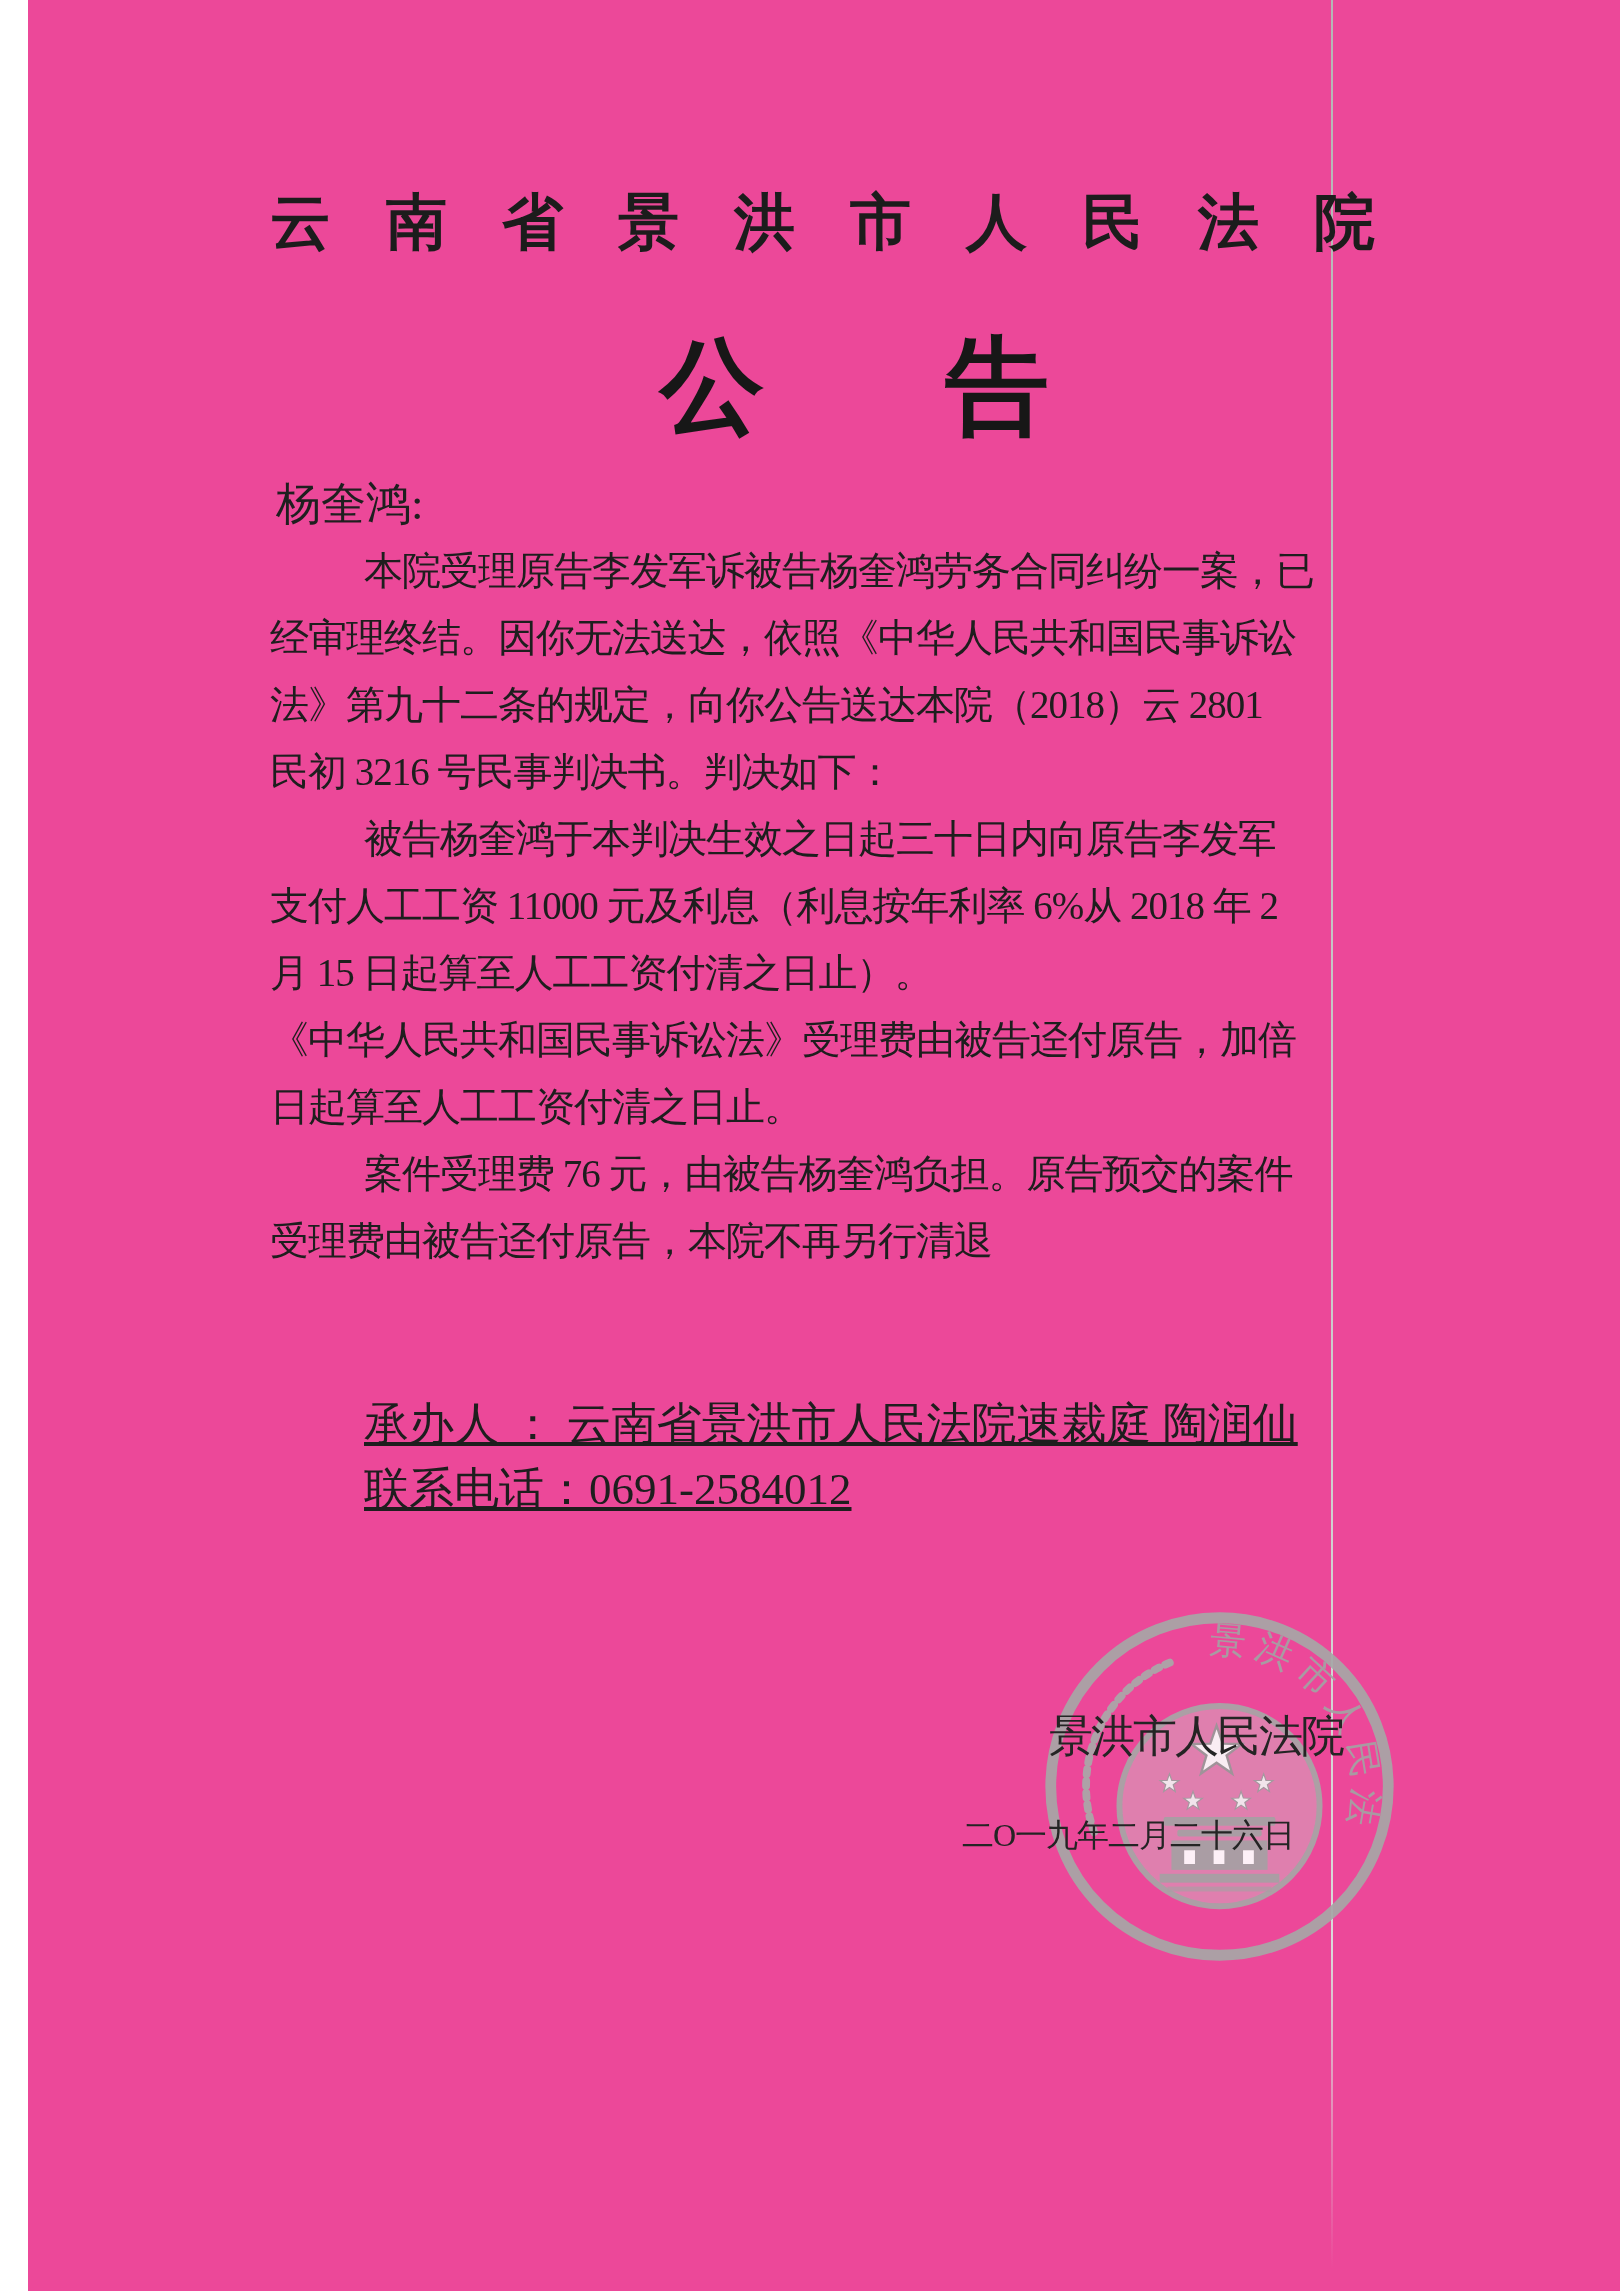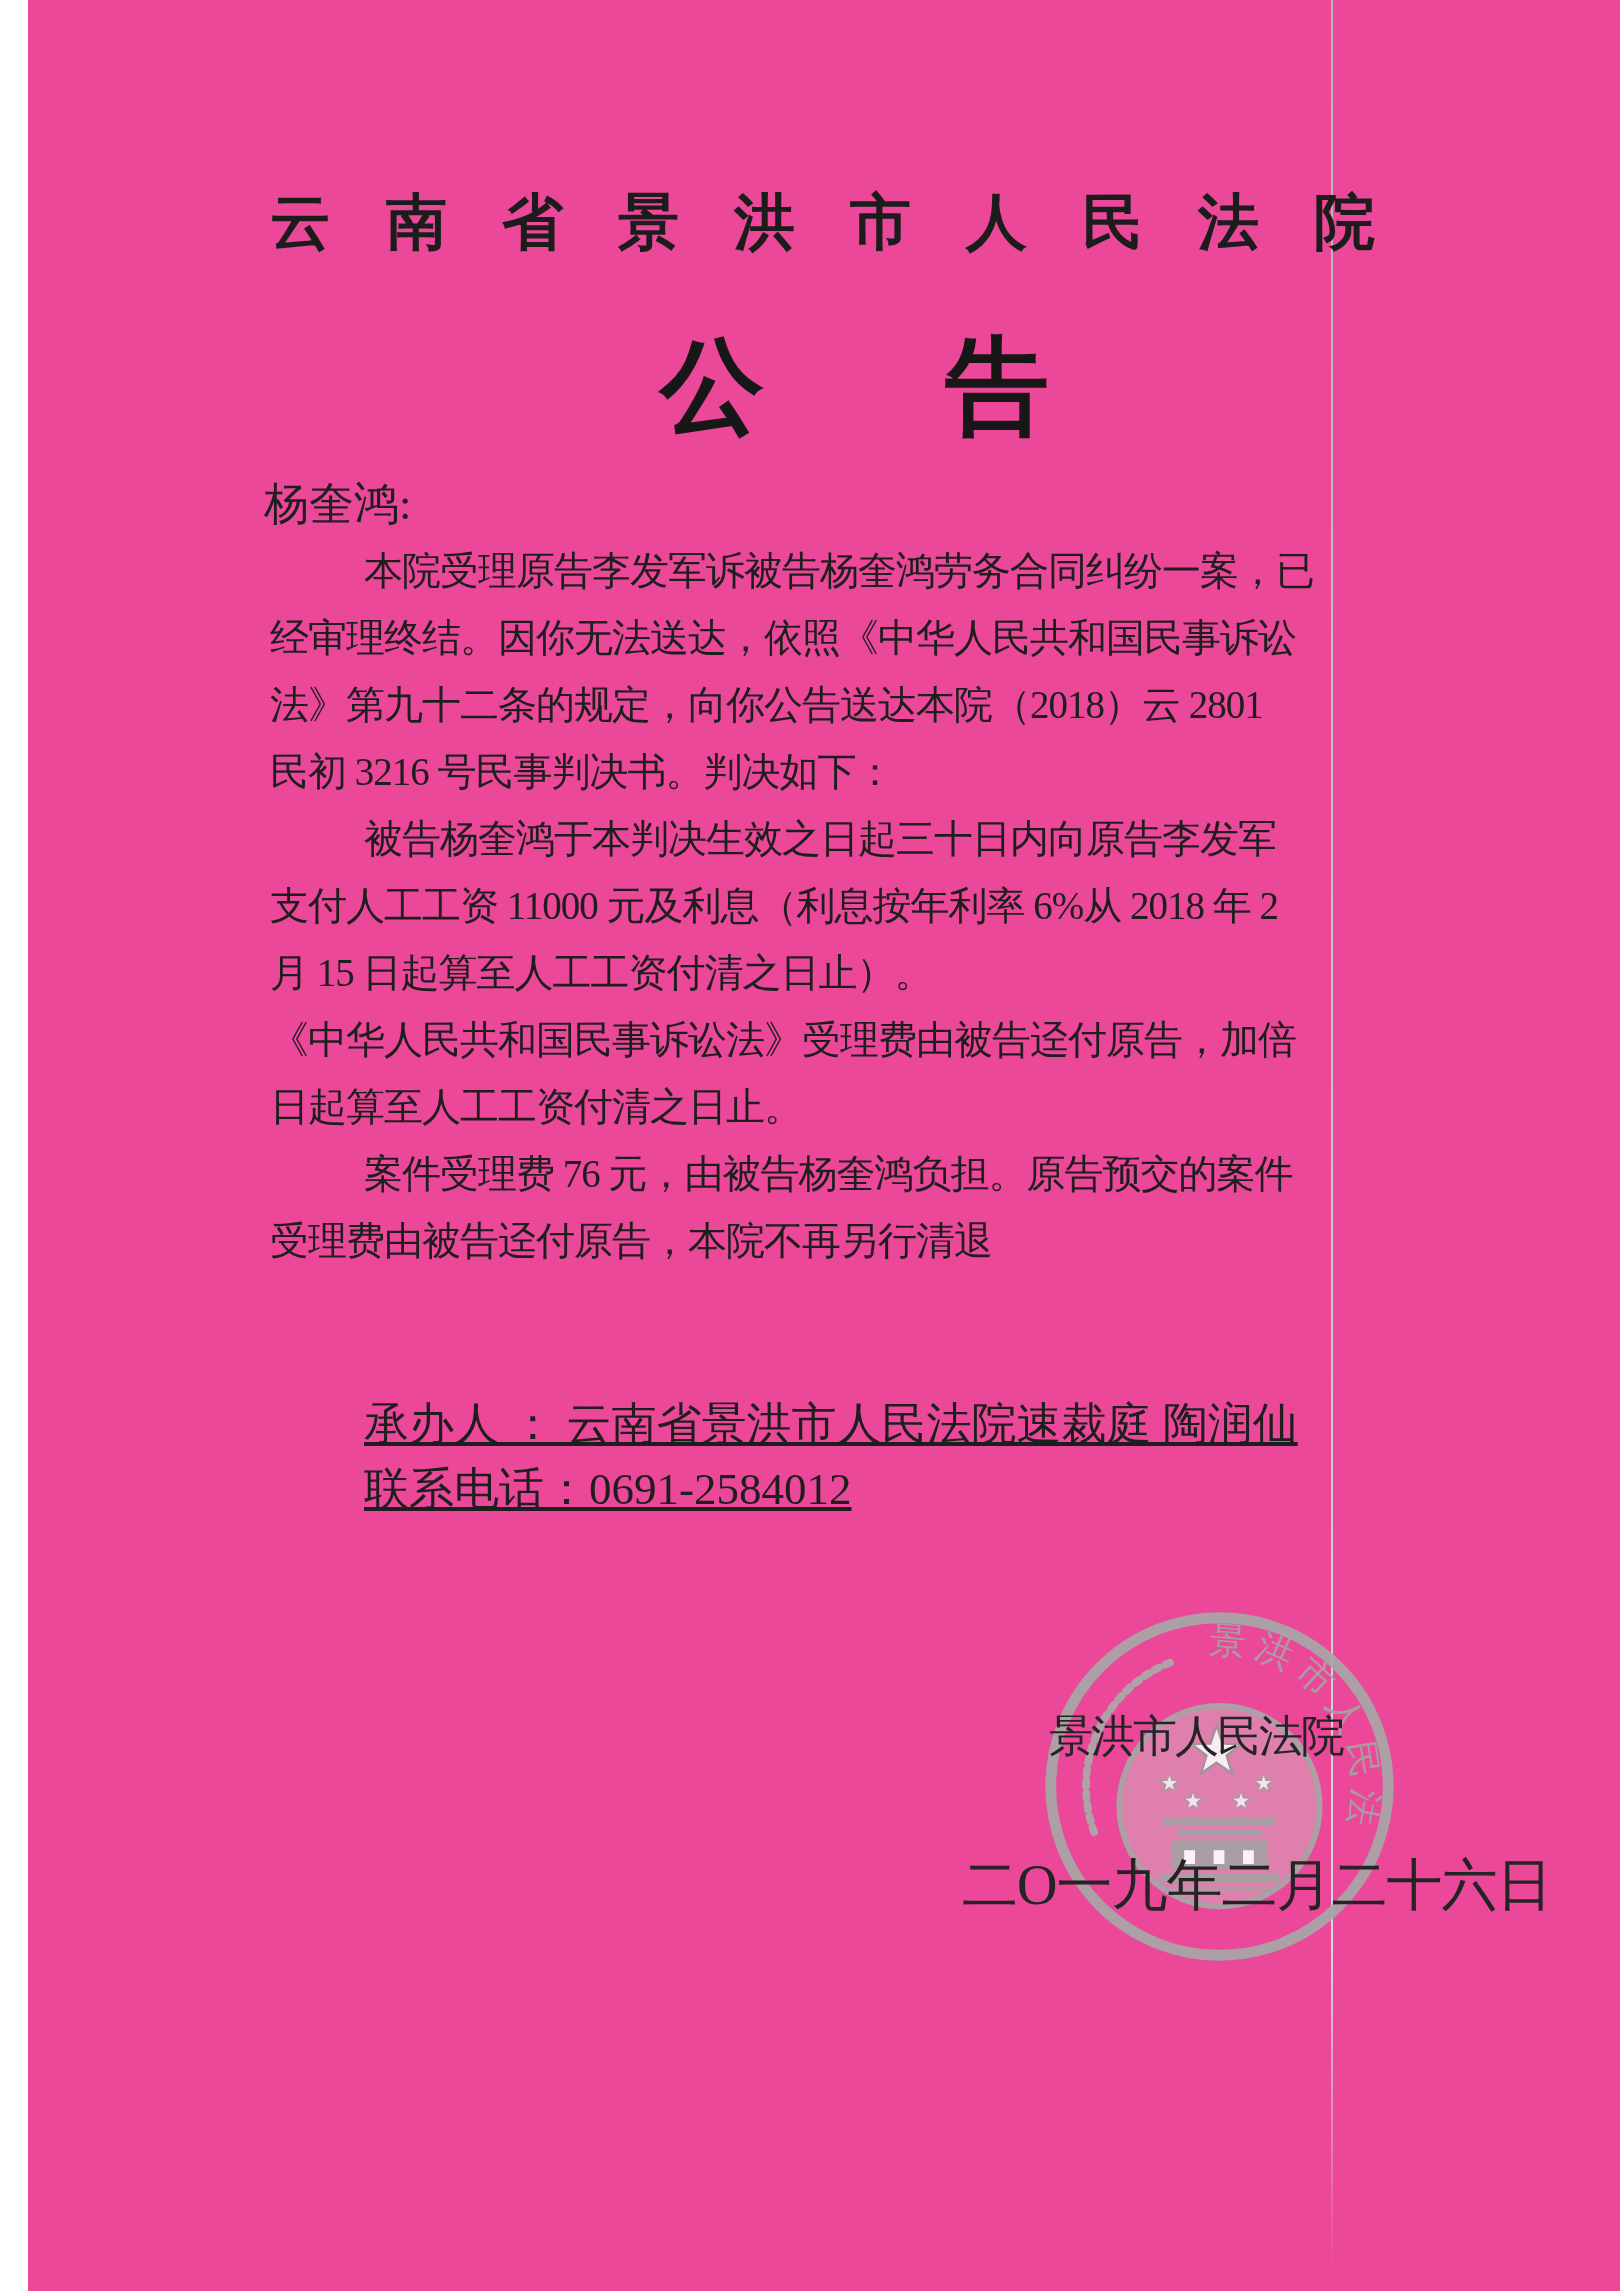--- a/index.html
+++ b/index.html
@@ -44,21 +44,21 @@
     top: 335px;
     font-weight: 700;
     font-size: 104px;
     line-height: 1;
     letter-spacing: 181px;
     white-space: nowrap;
     color: #171717;
   }
   .addressee {
     position: absolute;
-    left: 236px;
+    left: 248px;
     top: 477px;
     font-size: 45px;
     line-height: 1.2;
     color: #1f1f1f;
     white-space: nowrap;
     text-align: center;
   }
   .body-block {
     position: absolute;
     left: 242px;
@@ -101,22 +101,22 @@
     font-size: 44px;
     letter-spacing: -2px;
     line-height: 1;
     white-space: nowrap;
     color: #242424;
     z-index: 3;
   }
   .seal-date {
     position: absolute;
     left: 934px;
-    top: 1857px;
-    font-size: 56px;
+    top: 1819px;
+    font-size: 32px;
     letter-spacing: -1px;
     line-height: 1;
     white-space: nowrap;
     color: #242424;
     z-index: 3;
     font-family: Liberation Serif, serif;
   }
   .ring-text {
     font-family: "Liberation Serif", "DejaVu Serif", serif;
     font-size: 37px;

